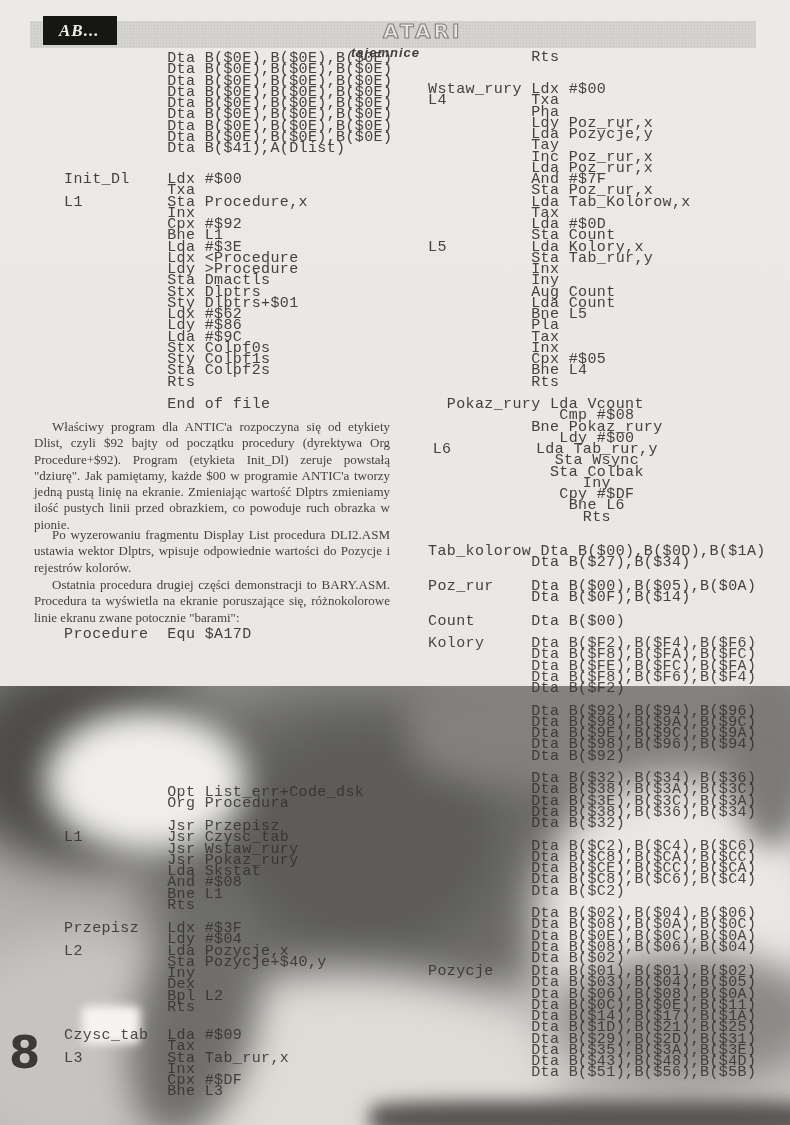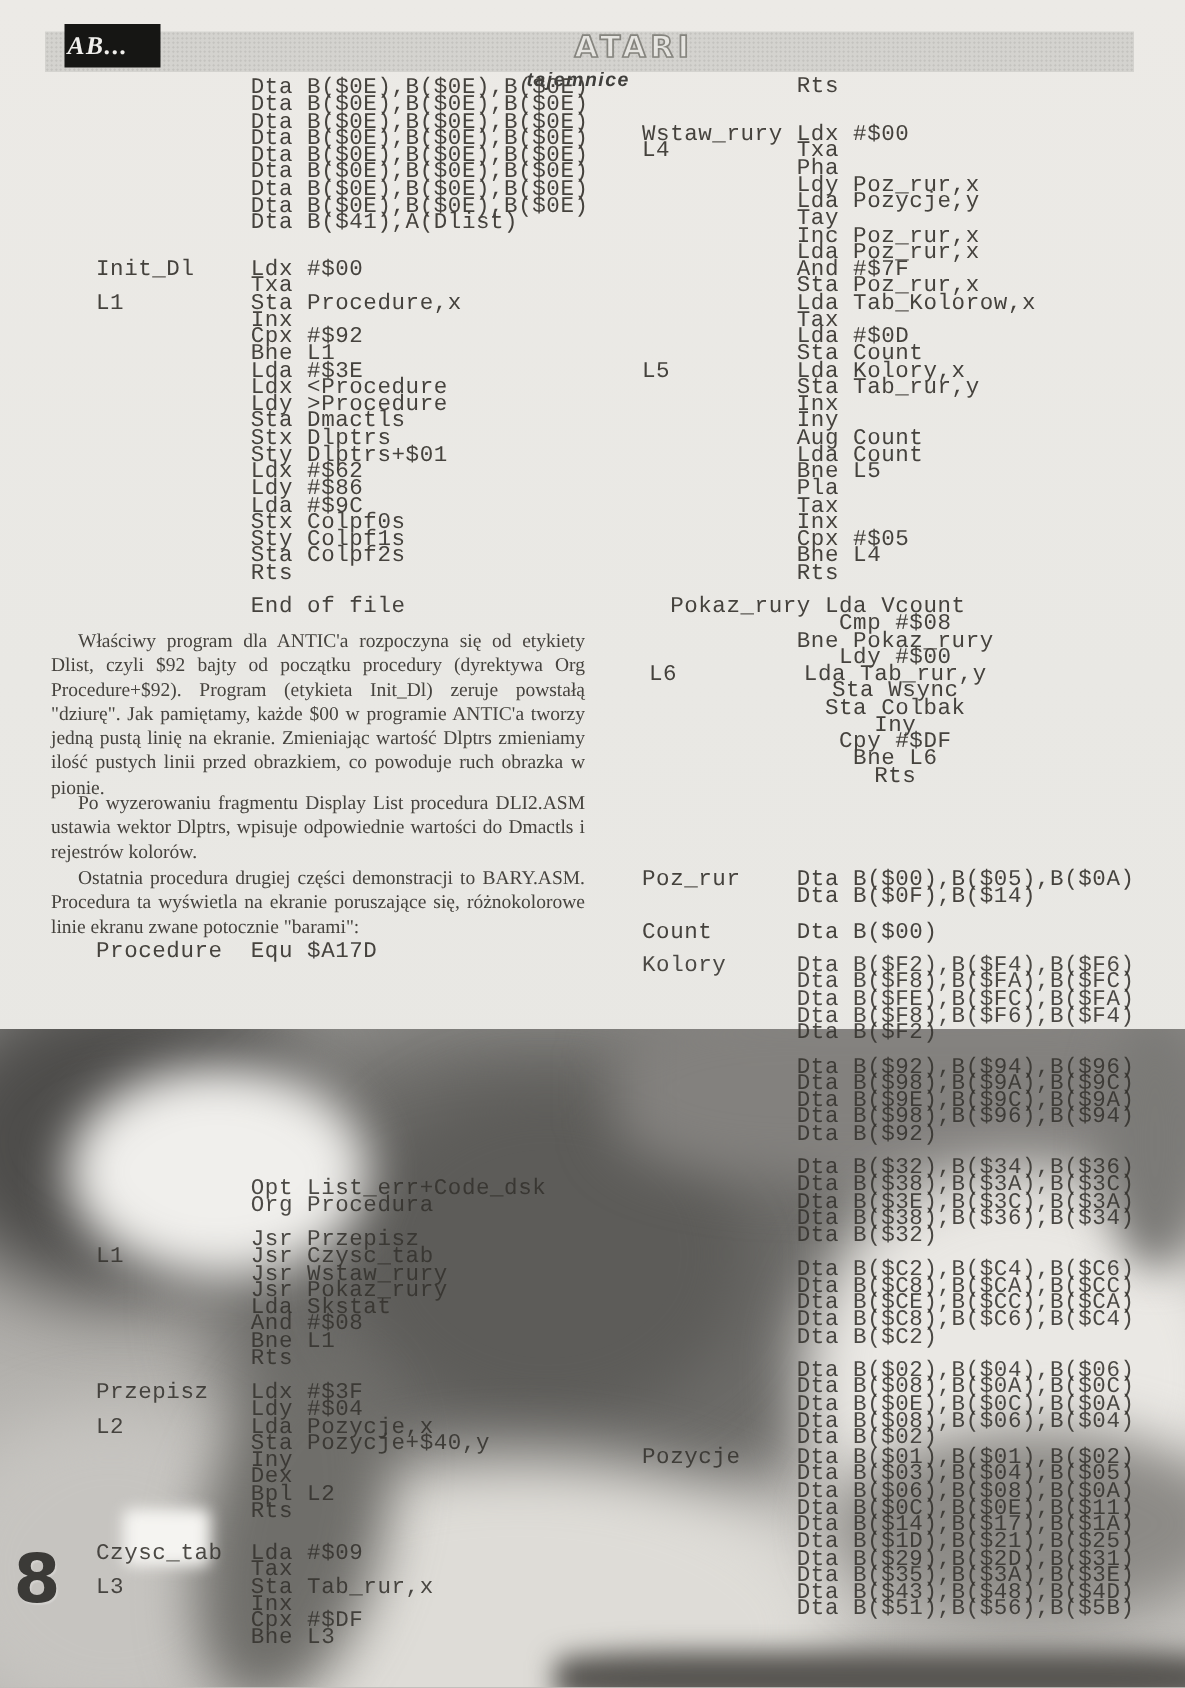--- a/index.html
+++ b/index.html
@@ -9,24 +9,24 @@
     font-family:"Liberation Sans",sans-serif;
   }
   
   .header-bar{
     position:absolute; left:30px; top:21px; width:726px; height:27px;
     background:#d4d3cf;
     background-image:radial-gradient(#c3c2be 0.7px, transparent 0.8px);
     background-size:3px 3px;
   }
   .ab-box{
-    position:absolute; left:43px; top:16px; width:64px; height:29px;
+    position:absolute; left:43px; top:16px; width:74px; height:29px;
     background:#161614; color:#f0efec;
     font-family:"Liberation Serif",serif; font-style:italic; font-weight:bold;
-    font-size:17px; line-height:29px; padding-left:2px; box-sizing:border-box;
+    font-size:17px; line-height:29px; padding-left:16px; box-sizing:border-box;
     letter-spacing:1px;
   }
   .logo-wrap{position:absolute; left:345px; top:22px; width:220px; height:30px;}
   .logo-atari{
     position:absolute; left:38px; top:-3px;
     font-family:"DejaVu Sans",sans-serif; font-weight:bold; font-size:20px;
     letter-spacing:3px; color:#e6e5e1;
     -webkit-text-stroke:1.1px #85847e;
     text-shadow:0 0 1px #9a9994;
   }
@@ -132,21 +132,21 @@
            Ldy #$86
            Lda #$9C
            Stx Colpf0s
            Sty Colpf1s
            Sta Colpf2s
            Rts
 
            End of file</pre>
 
   <p class="para" style="top:419px;">Właściwy program dla ANTIC'a rozpoczyna się od etykiety Dlist, czyli $92 bajty od początku procedury (dyrektywa Org Procedure+$92). Program (etykieta Init_Dl) zeruje powstałą "dziurę". Jak pamiętamy, każde $00 w programie ANTIC'a tworzy jedną pustą linię na ekranie. Zmieniając wartość Dlptrs zmieniamy ilość pustych linii przed obrazkiem, co powoduje ruch obrazka w pionie.</p>
-  <p class="para" style="top:527px;">Po wyzerowaniu fragmentu Display List procedura DLI2.ASM ustawia wektor Dlptrs, wpisuje odpowiednie wartości do Dmactls i rejestrów kolorów.</p>
+  <p class="para" style="top:527px;">Po wyzerowaniu fragmentu Display List procedura DLI2.ASM ustawia wektor Dlptrs, wpisuje odpowiednie wartości do Pozycje i rejestrów kolorów.</p>
   <p class="para" style="top:577px;">Ostatnia procedura drugiej części demonstracji to BARY.ASM. Procedura ta wyświetla na ekranie poruszające się, różnokolorowe linie ekranu zwane potocznie "barami":</p>
 
   <pre class="code" style="left:64px; top:629px;">Procedure  Equ $A17D</pre>
 
   <pre class="code over-photo" style="left:64px; top:787px;">           Opt List_err+Code_dsk
            Org Procedura</pre>
   <pre class="code over-photo" style="left:64px; top:821px;">           Jsr Przepisz
 L1         Jsr Czysc_tab
            Jsr Wstaw_rury
            Jsr Pokaz_rury
@@ -201,20 +201,22 @@
            Cmp #$08
            Bne Pokaz_rury
            Ldy #$00
 L6         Lda Tab_rur,y
            Sta Wsync
            Sta Colbak
            Iny
            Cpy #$DF
            Bne L6
            Rts</pre>
+  <pre class="code" style="left:428px; top:546px;">Tab_kolorow Dta B($00),B($0D),B($1A)
+           Dta B($27),B($34)</pre>
   <pre class="code" style="left:428px; top:581px;">Poz_rur    Dta B($00),B($05),B($0A)
            Dta B($0F),B($14)</pre>
   <pre class="code" style="left:428px; top:616px;">Count      Dta B($00)</pre>
   <pre class="code over-photo" style="left:428px; top:638px;">Kolory     Dta B($F2),B($F4),B($F6)
            Dta B($F8),B($FA),B($FC)
            Dta B($FE),B($FC),B($FA)
            Dta B($F8),B($F6),B($F4)
            Dta B($F2)
 
            Dta B($92),B($94),B($96)

